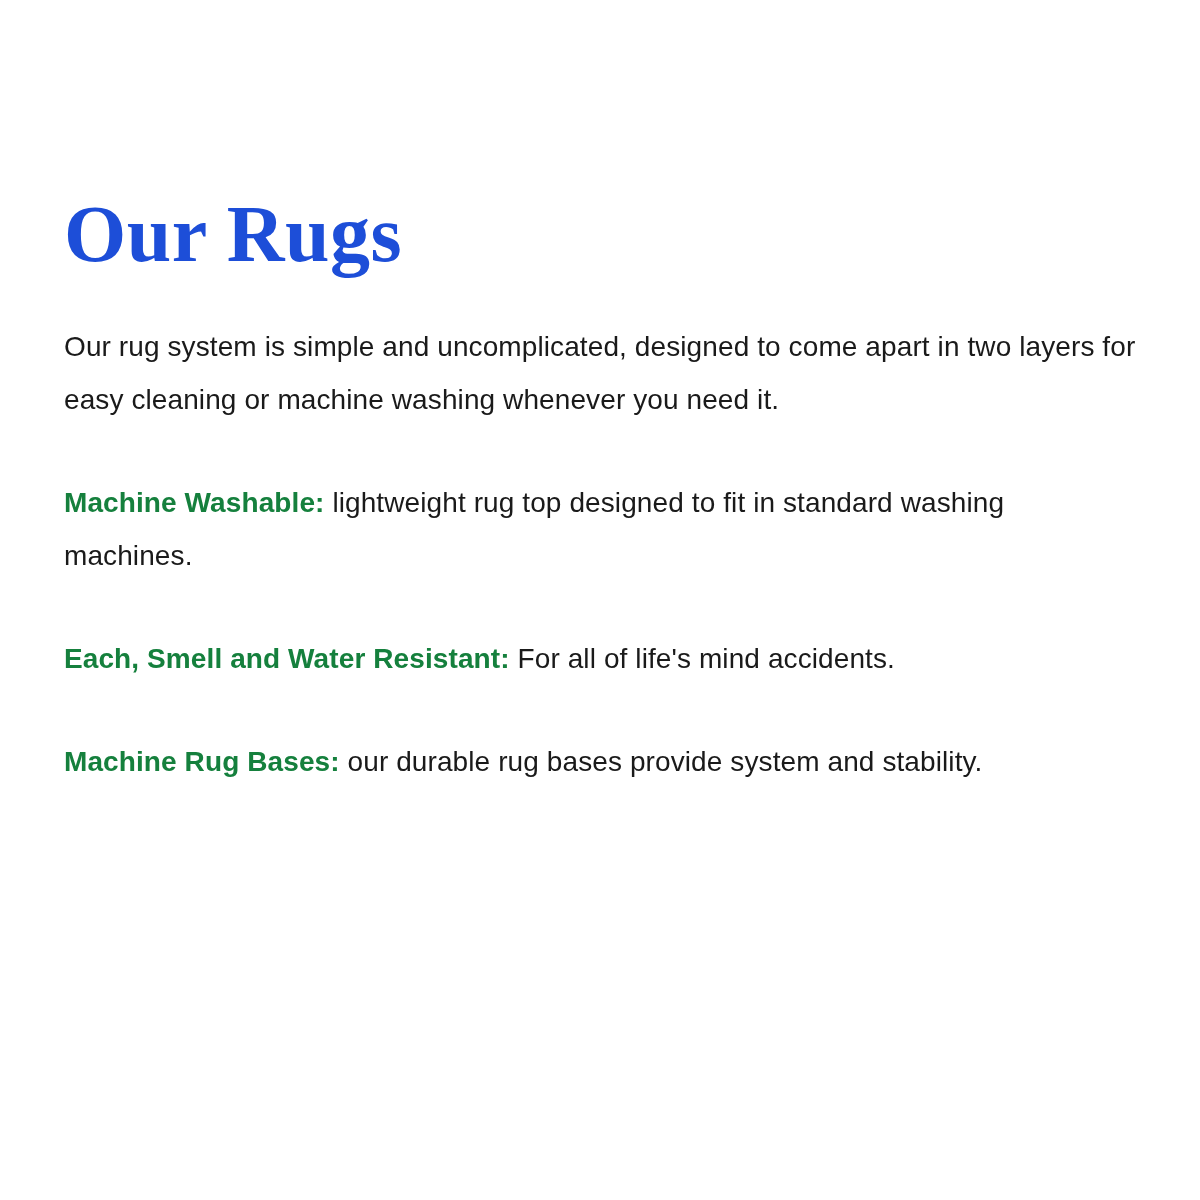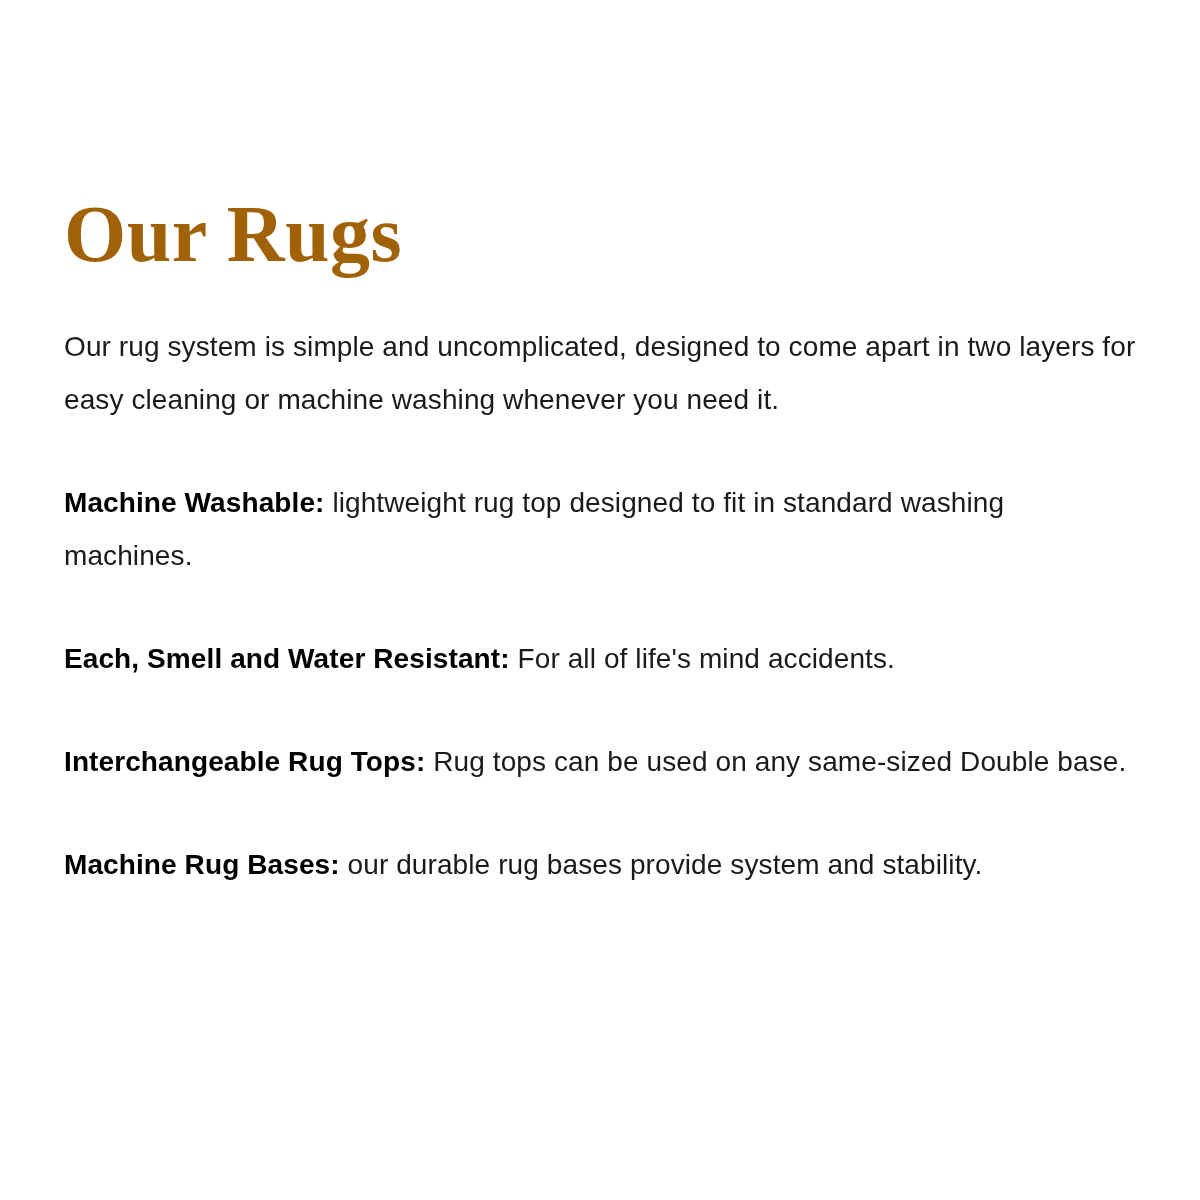--- a/index.html
+++ b/index.html
@@ -20,48 +20,47 @@
     padding: 190px 64px 0 64px;
     width: 1200px;
   }
   .page-title {
     margin: 0 0 42px 0;
     font-family: "Liberation Serif", "DejaVu Serif", serif;
     font-weight: 600;
     font-size: 80px;
     line-height: 88px;
     letter-spacing: 0.5px;
-    color: #a16207;
+    color: #1d4ed8;
   }
   .body-text {
     margin: 0 0 50px 0;
     font-family: "Liberation Sans", "DejaVu Sans", sans-serif;
     font-size: 28px;
     line-height: 53px;
     color: #1a1a1a;
     letter-spacing: 0.1px;
   }
   .body-text .lead-in {
     font-weight: 700;
-    color: #000000;
+    color: #15803d;
   }
 </style>
 </head>
 <body>
 
 <div class="page">
   <div class="content">
 
     <h1 class="page-title">Our Rugs</h1>
 
     <p class="body-text">Our rug system is simple and uncomplicated, designed to come apart in two layers for easy cleaning or machine washing whenever you need it.</p>
 
     <p class="body-text"><span class="lead-in">Machine Washable:</span><span> lightweight rug top designed to fit in standard washing machines.</span></p>
 
     <p class="body-text"><span class="lead-in">Each, Smell and Water Resistant:</span><span> For all of life's mind accidents.</span></p>
 
 
-    <p class="body-text"><span class="lead-in">Interchangeable Rug Tops:</span><span> Rug tops can be used on any same-sized Double base.</span></p>
 
     <p class="body-text"><span class="lead-in">Machine Rug Bases:</span><span> our durable rug bases provide system and stability.</span></p>
 
   </div>
 </div>
 
 </body></html>

